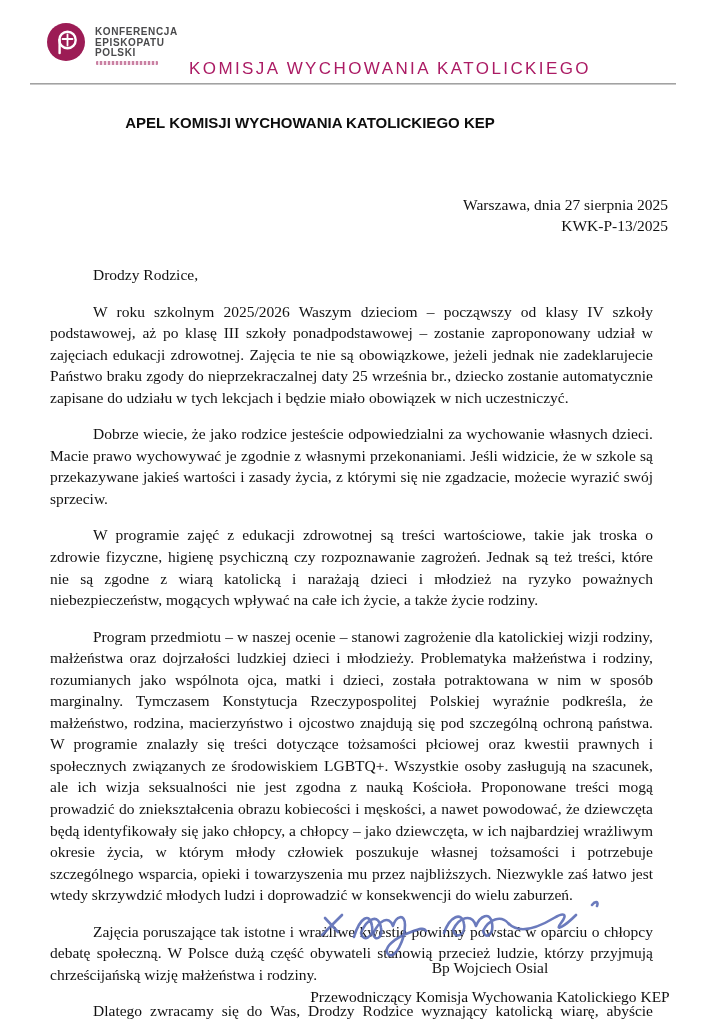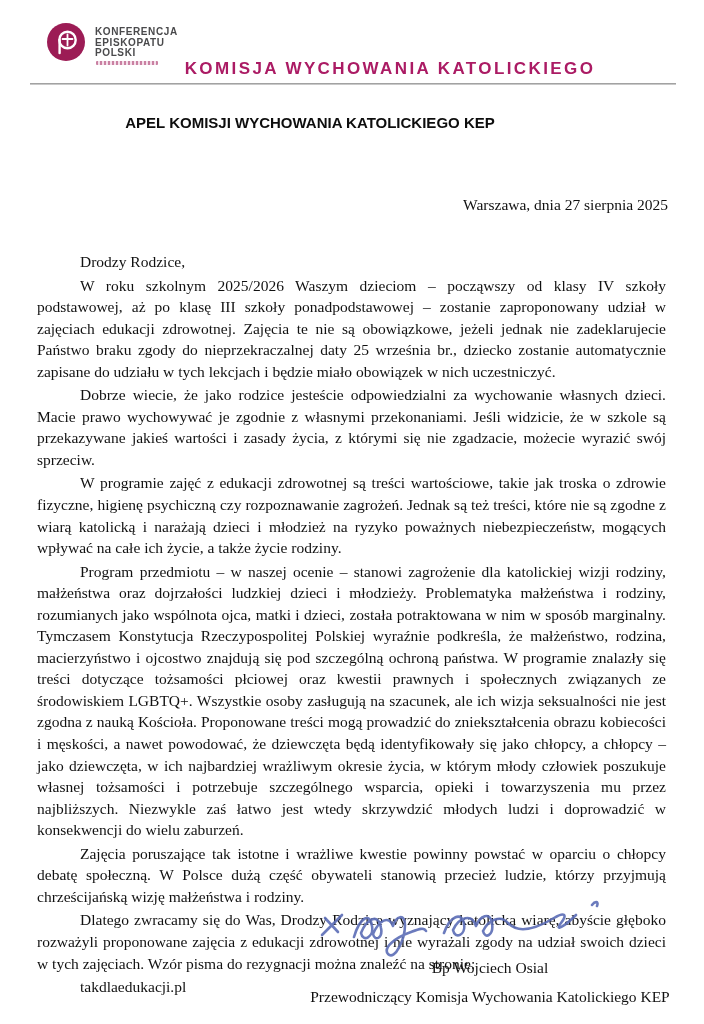--- a/index.html
+++ b/index.html
@@ -19,21 +19,21 @@
     color:#4a4a4c;line-height:10.5px;white-space:pre-line;
   }
   .logo-tagline{
     left:96px;top:61px;width:62px;height:4px;
     background:repeating-linear-gradient(90deg,#c06a92 0 2px,#f2dbe6 2px 4px);
     opacity:.85;border-radius:1px;
   }
   .commission-title{
     left:130px;top:59px;width:520px;text-align:center;
     font-family:"Liberation Sans", sans-serif;
-    font-size:17px;font-weight:bold;letter-spacing:2.4px;
+    font-size:17px;font-weight:normal;letter-spacing:2.4px;
     color:#ab1b64;white-space:nowrap;
   }
   .header-divider{
     left:30px;right:28px;top:83px;height:2px;
     background:linear-gradient(#8f8f8f,#dcdcdc);
   }
 
   
   .letter-title{
     left:0;top:113px;width:620px;text-align:center;
@@ -47,21 +47,21 @@
     font-size:15.5px;line-height:21px;margin-left:19px;
   }
 
   
   .letter-body{
     left:35px;top:249px;width:633px;
     font-size:15.5px;line-height:21.55px;
   }
   .salutation{text-indent:43px;margin:0 0 11px 0;}
   .letter-body p{
-    margin:2px;text-align:justify;text-indent:43px;
+    margin:15px;text-align:justify;text-indent:43px;
     text-justify:inter-word;hyphens:none;
   }
   .website-line{margin:0;text-align:left;}
 
   
   .signature-svg{left:292px;top:891px;width:336px;height:74px;}
   .signer-block{
     left:280px;top:957px;width:420px;text-align:center;
     font-size:15.5px;line-height:21px;
   }
@@ -86,20 +86,21 @@
 
 <div class="abs commission-title">KOMISJA WYCHOWANIA KATOLICKIEGO</div>
 <div class="abs header-divider"></div>
 
 <div class="abs letter-title">
   <div>APEL KOMISJI WYCHOWANIA KATOLICKIEGO KEP</div>
 </div>
 
 <div class="abs dateline">
   <div>Warszawa, dnia 27 sierpnia 2025</div>
+  <div>KWK-P-13/2025</div>
 </div>
 
 <div class="abs letter-body">
   <p class="salutation">Drodzy Rodzice,</p>
   <p>W roku szkolnym 2025/2026 Waszym dzieciom – począwszy od klasy IV szkoły podstawowej, aż po klasę III szkoły ponadpodstawowej – zostanie zaproponowany udział w zajęciach edukacji zdrowotnej. Zajęcia te nie są obowiązkowe, jeżeli jednak nie zadeklarujecie Państwo braku zgody do nieprzekraczalnej daty 25 września br., dziecko zostanie automatycznie zapisane do udziału w tych lekcjach i będzie miało obowiązek w nich uczestniczyć.</p>
   <p>Dobrze wiecie, że jako rodzice jesteście odpowiedzialni za wychowanie własnych dzieci. Macie prawo wychowywać je zgodnie z własnymi przekonaniami. Jeśli widzicie, że w szkole są przekazywane jakieś wartości i zasady życia, z którymi się nie zgadzacie, możecie wyrazić swój sprzeciw.</p>
   <p>W programie zajęć z edukacji zdrowotnej są treści wartościowe, takie jak troska o zdrowie fizyczne, higienę psychiczną czy rozpoznawanie zagrożeń. Jednak są też treści, które nie są zgodne z wiarą katolicką i narażają dzieci i młodzież na ryzyko poważnych niebezpieczeństw, mogących wpływać na całe ich życie, a także życie rodziny.</p>
   <p>Program przedmiotu – w naszej ocenie – stanowi zagrożenie dla katolickiej wizji rodziny, małżeństwa oraz dojrzałości ludzkiej dzieci i młodzieży. Problematyka małżeństwa i rodziny, rozumianych jako wspólnota ojca, matki i dzieci, została potraktowana w nim w sposób marginalny. Tymczasem Konstytucja Rzeczypospolitej Polskiej wyraźnie podkreśla, że małżeństwo, rodzina, macierzyństwo i ojcostwo znajdują się pod szczególną ochroną państwa. W programie znalazły się treści dotyczące tożsamości płciowej oraz kwestii prawnych i społecznych związanych ze środowiskiem LGBTQ+. Wszystkie osoby zasługują na szacunek, ale ich wizja seksualności nie jest zgodna z nauką Kościoła. Proponowane treści mogą prowadzić do zniekształcenia obrazu kobiecości i męskości, a nawet powodować, że dziewczęta będą identyfikowały się jako chłopcy, a chłopcy – jako dziewczęta, w ich najbardziej wrażliwym okresie życia, w którym młody człowiek poszukuje własnej tożsamości i potrzebuje szczególnego wsparcia, opieki i towarzyszenia mu przez najbliższych. Niezwykle zaś łatwo jest wtedy skrzywdzić młodych ludzi i doprowadzić w konsekwencji do wielu zaburzeń.</p>
   <p>Zajęcia poruszające tak istotne i wrażliwe kwestie powinny powstać w oparciu o chłopcy debatę społeczną. W Polsce dużą część obywateli stanowią przecież ludzie, którzy przyjmują chrześcijańską wizję małżeństwa i rodziny.</p>
   <p>Dlatego zwracamy się do Was, Drodzy Rodzice wyznający katolicką wiarę, abyście głęboko rozważyli proponowane zajęcia z edukacji zdrowotnej i nie wyrażali zgody na udział swoich dzieci w tych zajęciach. Wzór pisma do rezygnacji można znaleźć na stronie:</p>

